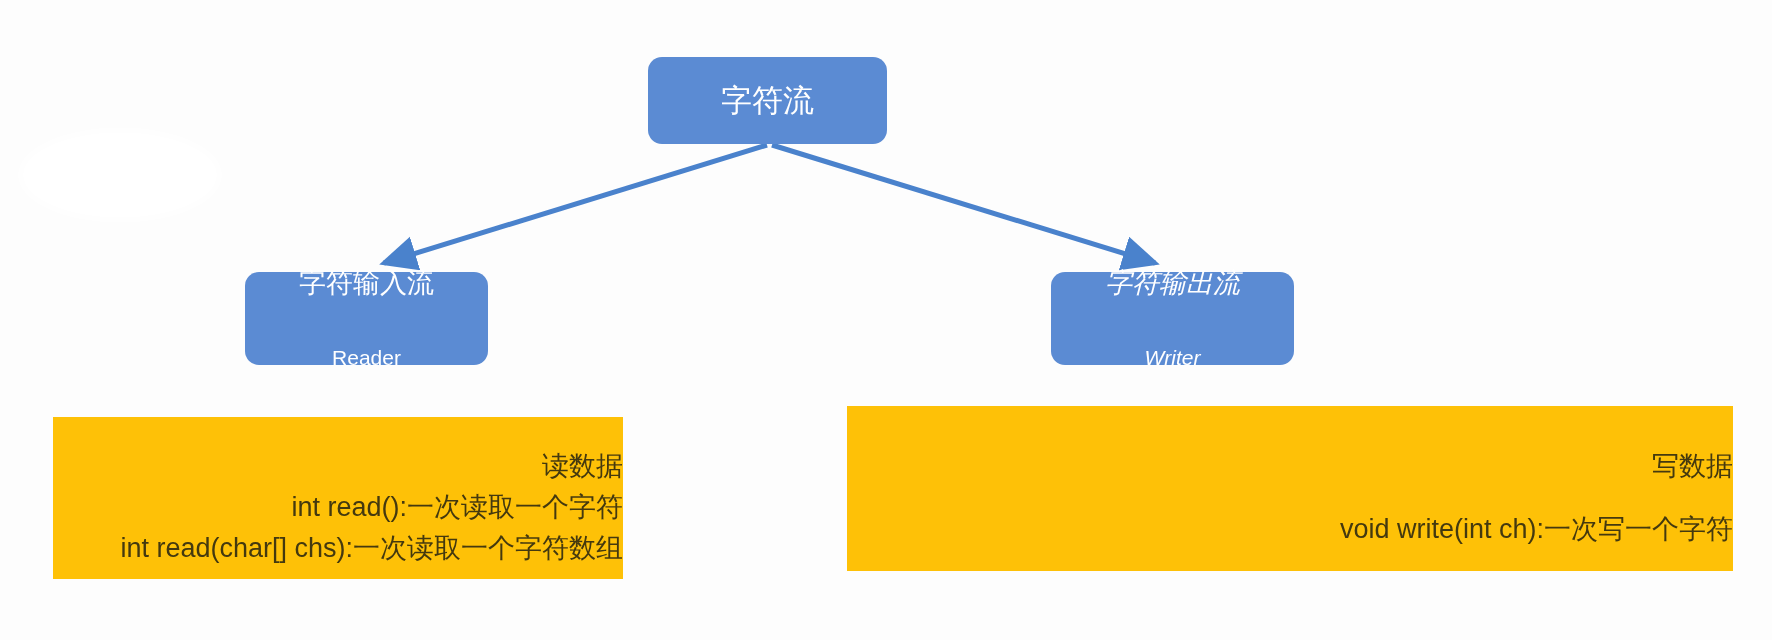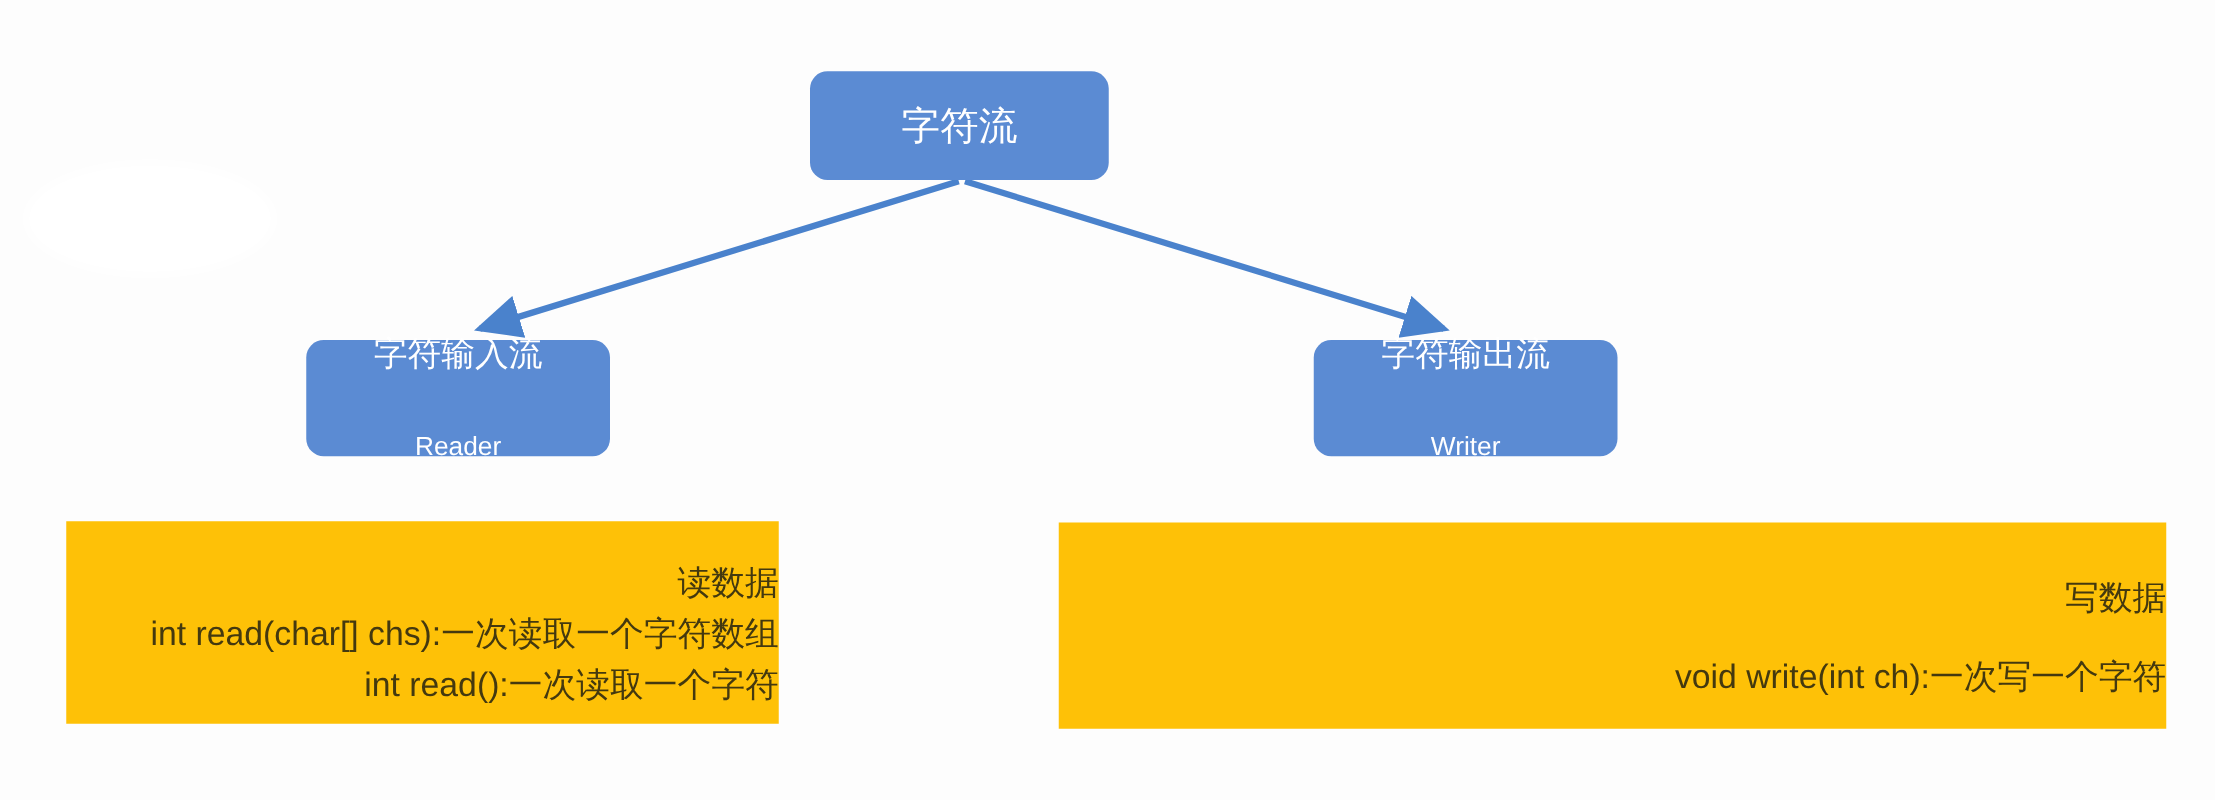--- a/index.html
+++ b/index.html
@@ -54,39 +54,39 @@
     left: 648px; top: 57px;
     width: 239px; height: 87px;
     font-size: 31px;
   }
   .node-child {
     width: 243px; height: 93px;
     font-size: 27px;
     gap: 43px;
   }
   .node-reader { left: 245px; top: 272px; }
-  .node-writer { left: 1051px; top: 272px; }
+  .node-writer { left: 1051px; top: 272px; font-style: italic; }
   .node .en-label { font-size: 21px; }
   .note {
     position: absolute;
     background: var(--color-note-fill);
     color: var(--color-note-text);
     font-size: 27px;
     padding: 28px 0 10px 28px;
     display: flex;
     flex-direction: column;
     justify-content: space-around;
     align-items: flex-end;
   }
   .note-read {
     left: 53px; top: 417px;
     width: 570px; height: 162px;
   }
   .note-write {
-    left: 847px; top: 418px;
+    left: 847px; top: 406px;
     width: 886px; height: 165px;
   }
   .note .line { white-space: nowrap; }
 </style>
 </head>
 <body>
 
 <div class="canvas">
 
   <div class="smudge"></div>
@@ -110,22 +110,22 @@
     <span class="en-label">Reader</span>
   </div>
 
   <div class="node node-child node-writer">
     <span class="cn-label">字符输出流</span>
     <span class="en-label">Writer</span>
   </div>
 
   <div class="note note-read">
     <div class="line">读数据</div>
+    <div class="line">int read():一次读取一个字符</div>
     <div class="line">int read(char[] chs):一次读取一个字符数组</div>
-    <div class="line">int read():一次读取一个字符</div>
   </div>
 
   <div class="note note-write">
     <div class="line">写数据</div>
     <div class="line">void write(int ch):一次写一个字符</div>
   </div>
 
 </div>
 
 </body></html>

